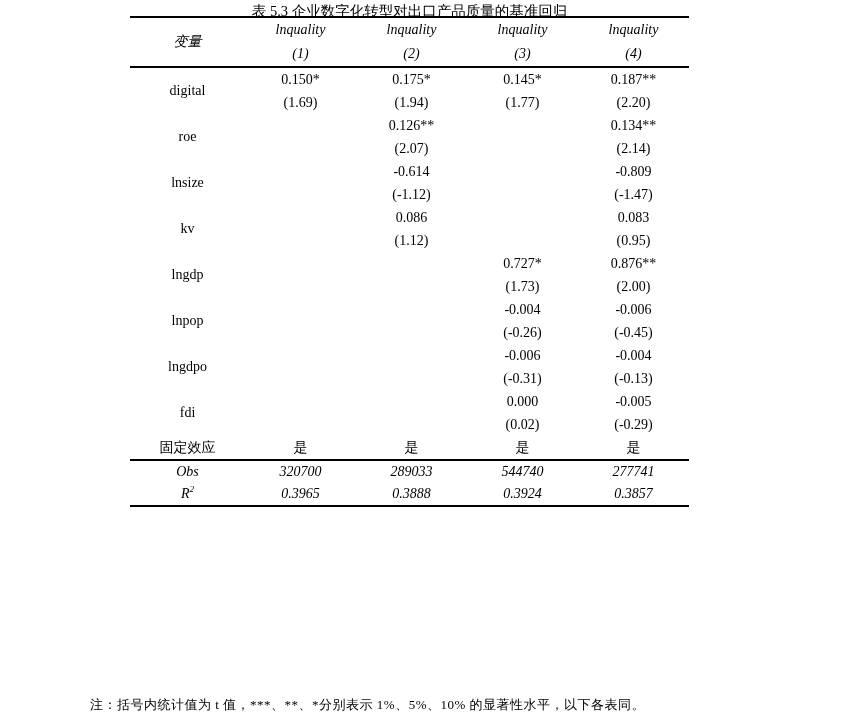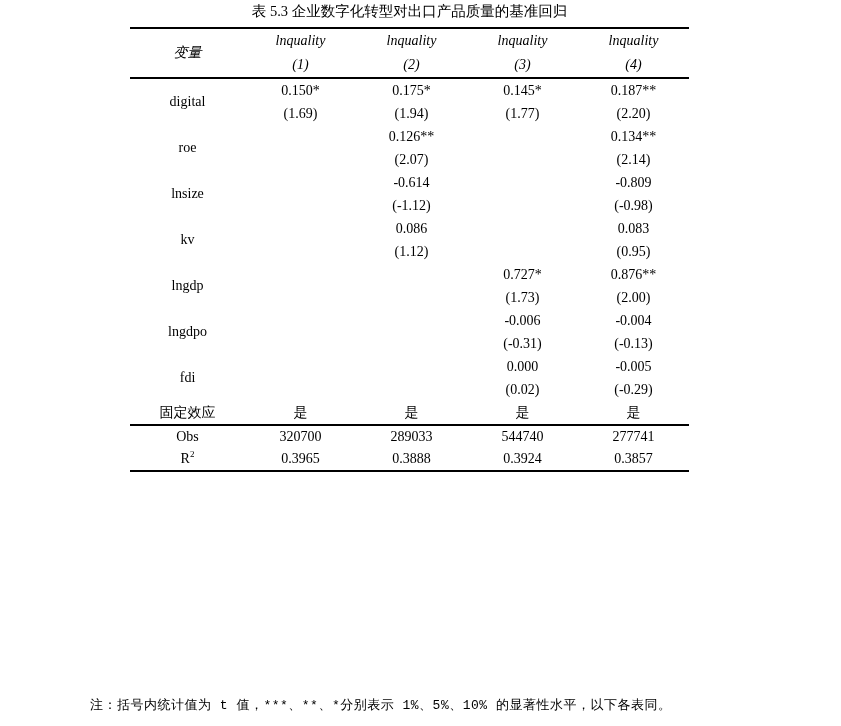--- a/index.html
+++ b/index.html
@@ -10,21 +10,21 @@
     color: #000000;
     overflow: hidden;
     position: relative;
   }
   .table-wrap {
     position: absolute;
     left: 130px; top: 0;
     width: 559px;
   }
   .table-title {
-    height: 27px; line-height: 22px;
+    height: 16px; line-height: 22px;
     text-align: center;
     font-size: 14.5px;
     white-space: nowrap;
   }
   table.reg-table {
     width: 100%;
     border-collapse: collapse;
     border-top: 2px solid #000;
     border-bottom: 2px solid #000;
     table-layout: fixed;
@@ -34,31 +34,31 @@
     text-align: center;
     vertical-align: middle;
     font-size: 14px;
     font-weight: normal;
     padding: 0;
   }
   thead tr { border-bottom: 2px solid #000; font-style: italic; }
   thead .line { height: 24px; line-height: 24px; }
   tbody .line { height: 23px; line-height: 23px; white-space: nowrap; }
   tr.single-row td { height: 23px; line-height: 23px; }
-  tr.stats-row td { height: 22px; line-height: 22px; }
+  tr.stats-row td { height: 22px; line-height: 22px; font-style: italic; }
   tr.stats-first { border-top: 2px solid #000; }
   .sup { font-size: 9px; vertical-align: super; line-height: 0; }
   .note {
     position: absolute;
     left: 90px; top: 696px;
     width: 745px;
     font-size: 13px;
     letter-spacing: 0.5px;
     white-space: nowrap;
-    font-family: Liberation Mono, monospace;
+    font-family: Liberation Serif, serif;
   }
 </style>
 </head>
 <body>
 
 <div class="table-wrap">
   <div class="table-title">表 5.3  企业数字化转型对出口产品质量的基准回归</div>
   <table class="reg-table">
     <colgroup>
       <col class="c0">
@@ -136,21 +136,21 @@
           <td>
             <div class="line">-0.614</div>
             <div class="line">(-1.12)</div>
           </td>
           <td>
             <div class="line"></div>
             <div class="line"></div>
           </td>
           <td>
             <div class="line">-0.809</div>
-            <div class="line">(-0.98)</div>
+            <div class="line">(-1.47)</div>
           </td>
         </tr>
         <tr class="var-row">
           <td>kv</td>
           <td>
             <div class="line"></div>
             <div class="line"></div>
           </td>
           <td>
             <div class="line">0.086</div>
@@ -175,20 +175,39 @@
             <div class="line"></div>
             <div class="line"></div>
           </td>
           <td>
             <div class="line">0.727*</div>
             <div class="line">(1.73)</div>
           </td>
           <td>
             <div class="line">0.876**</div>
             <div class="line">(2.00)</div>
+          </td>
+        </tr>
+        <tr class="var-row">
+          <td>lnpop</td>
+          <td>
+            <div class="line"></div>
+            <div class="line"></div>
+          </td>
+          <td>
+            <div class="line"></div>
+            <div class="line"></div>
+          </td>
+          <td>
+            <div class="line">-0.004</div>
+            <div class="line">(-0.26)</div>
+          </td>
+          <td>
+            <div class="line">-0.006</div>
+            <div class="line">(-0.45)</div>
           </td>
         </tr>
         <tr class="var-row">
           <td>lngdpo</td>
           <td>
             <div class="line"></div>
             <div class="line"></div>
           </td>
           <td>
             <div class="line"></div>

